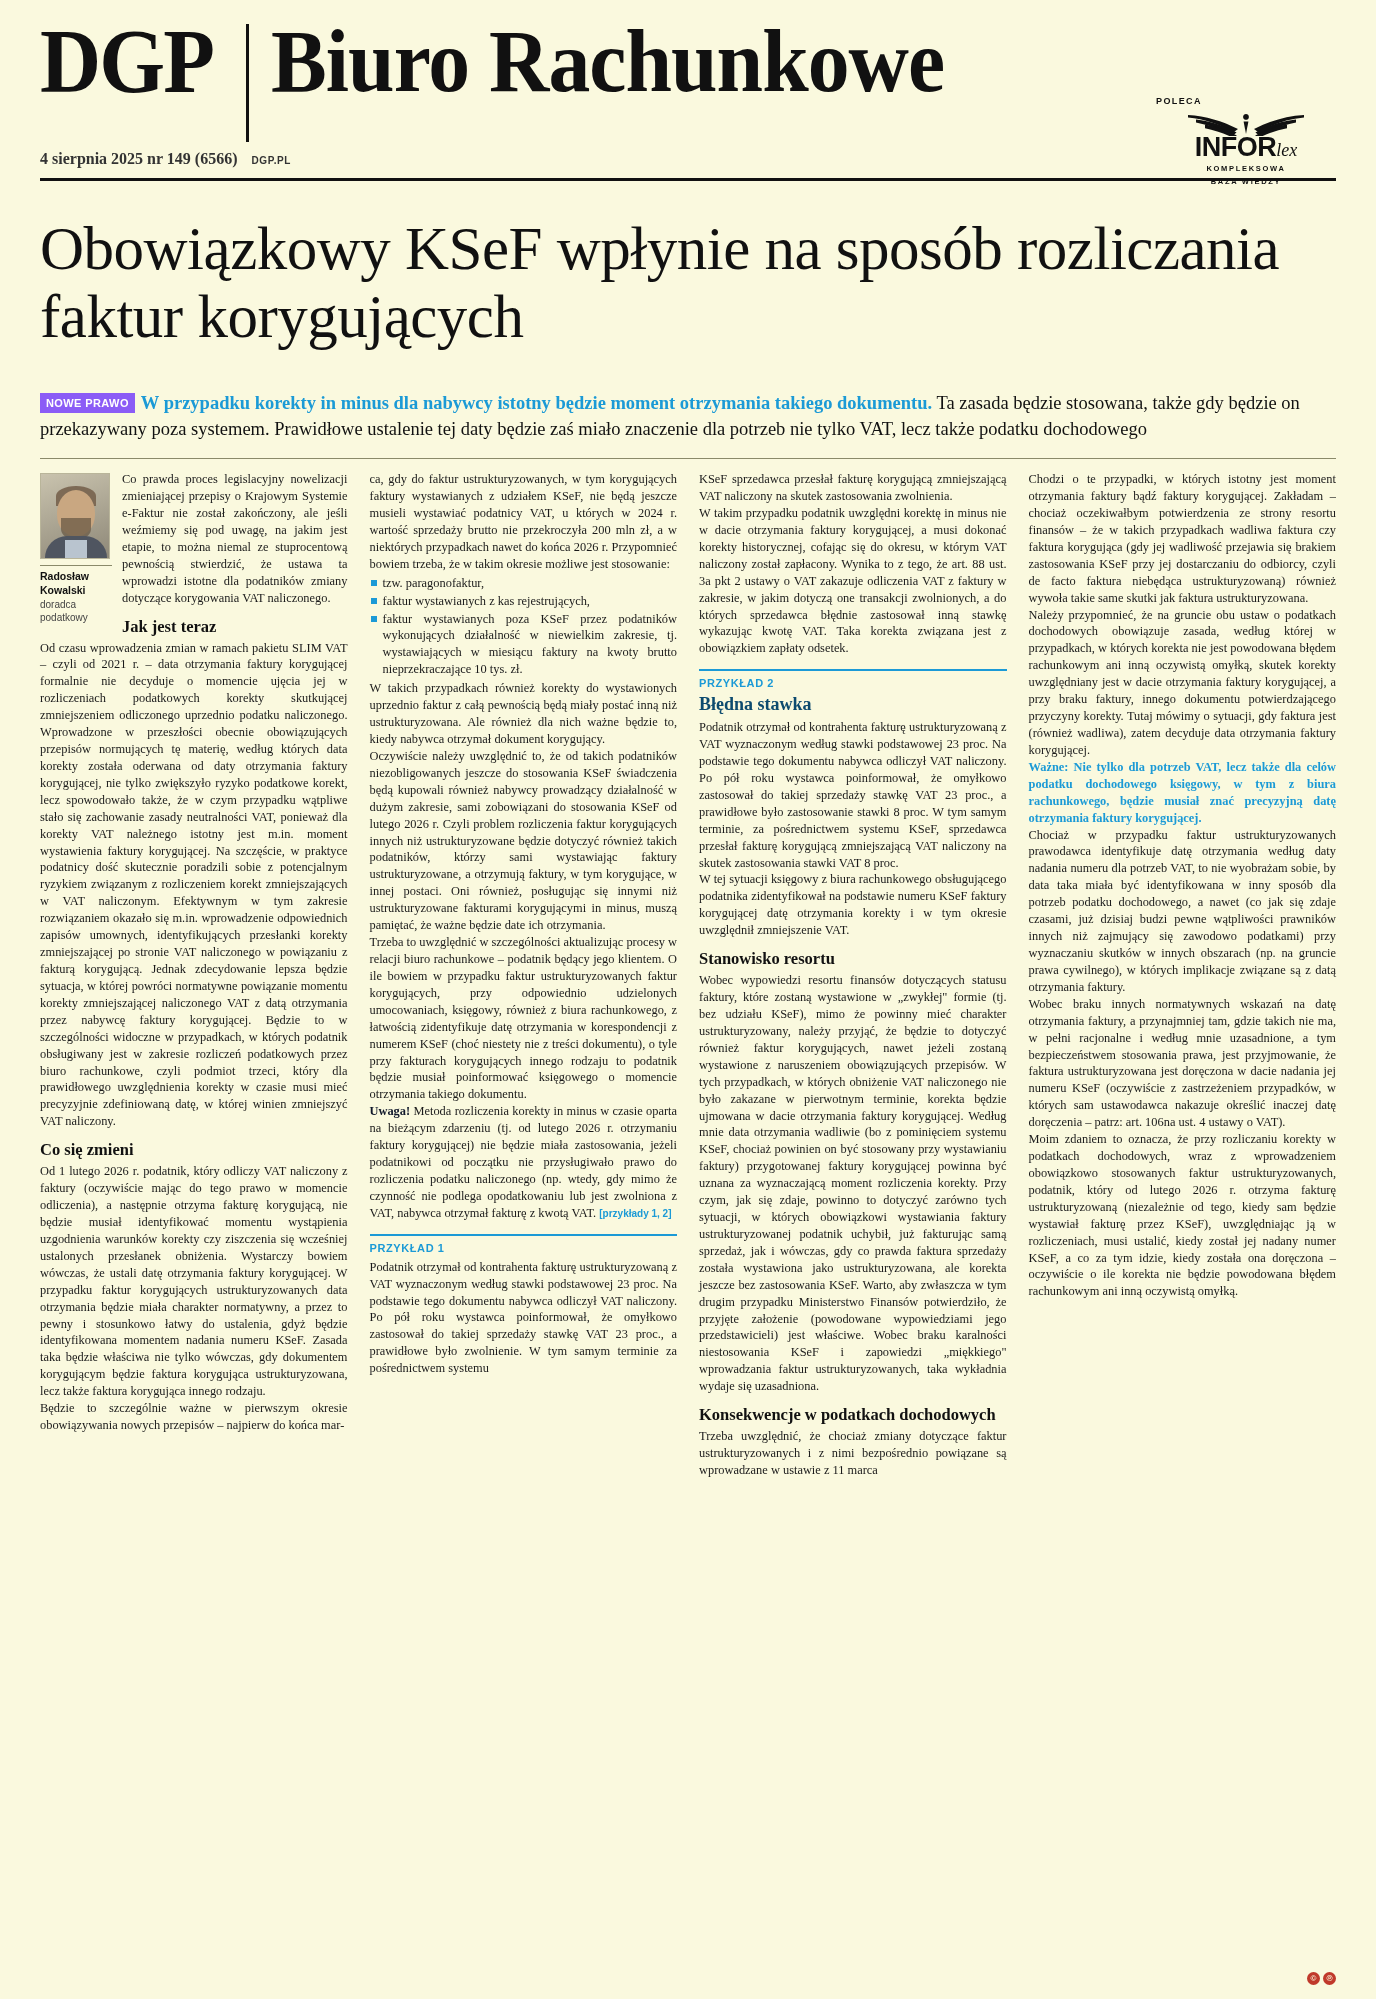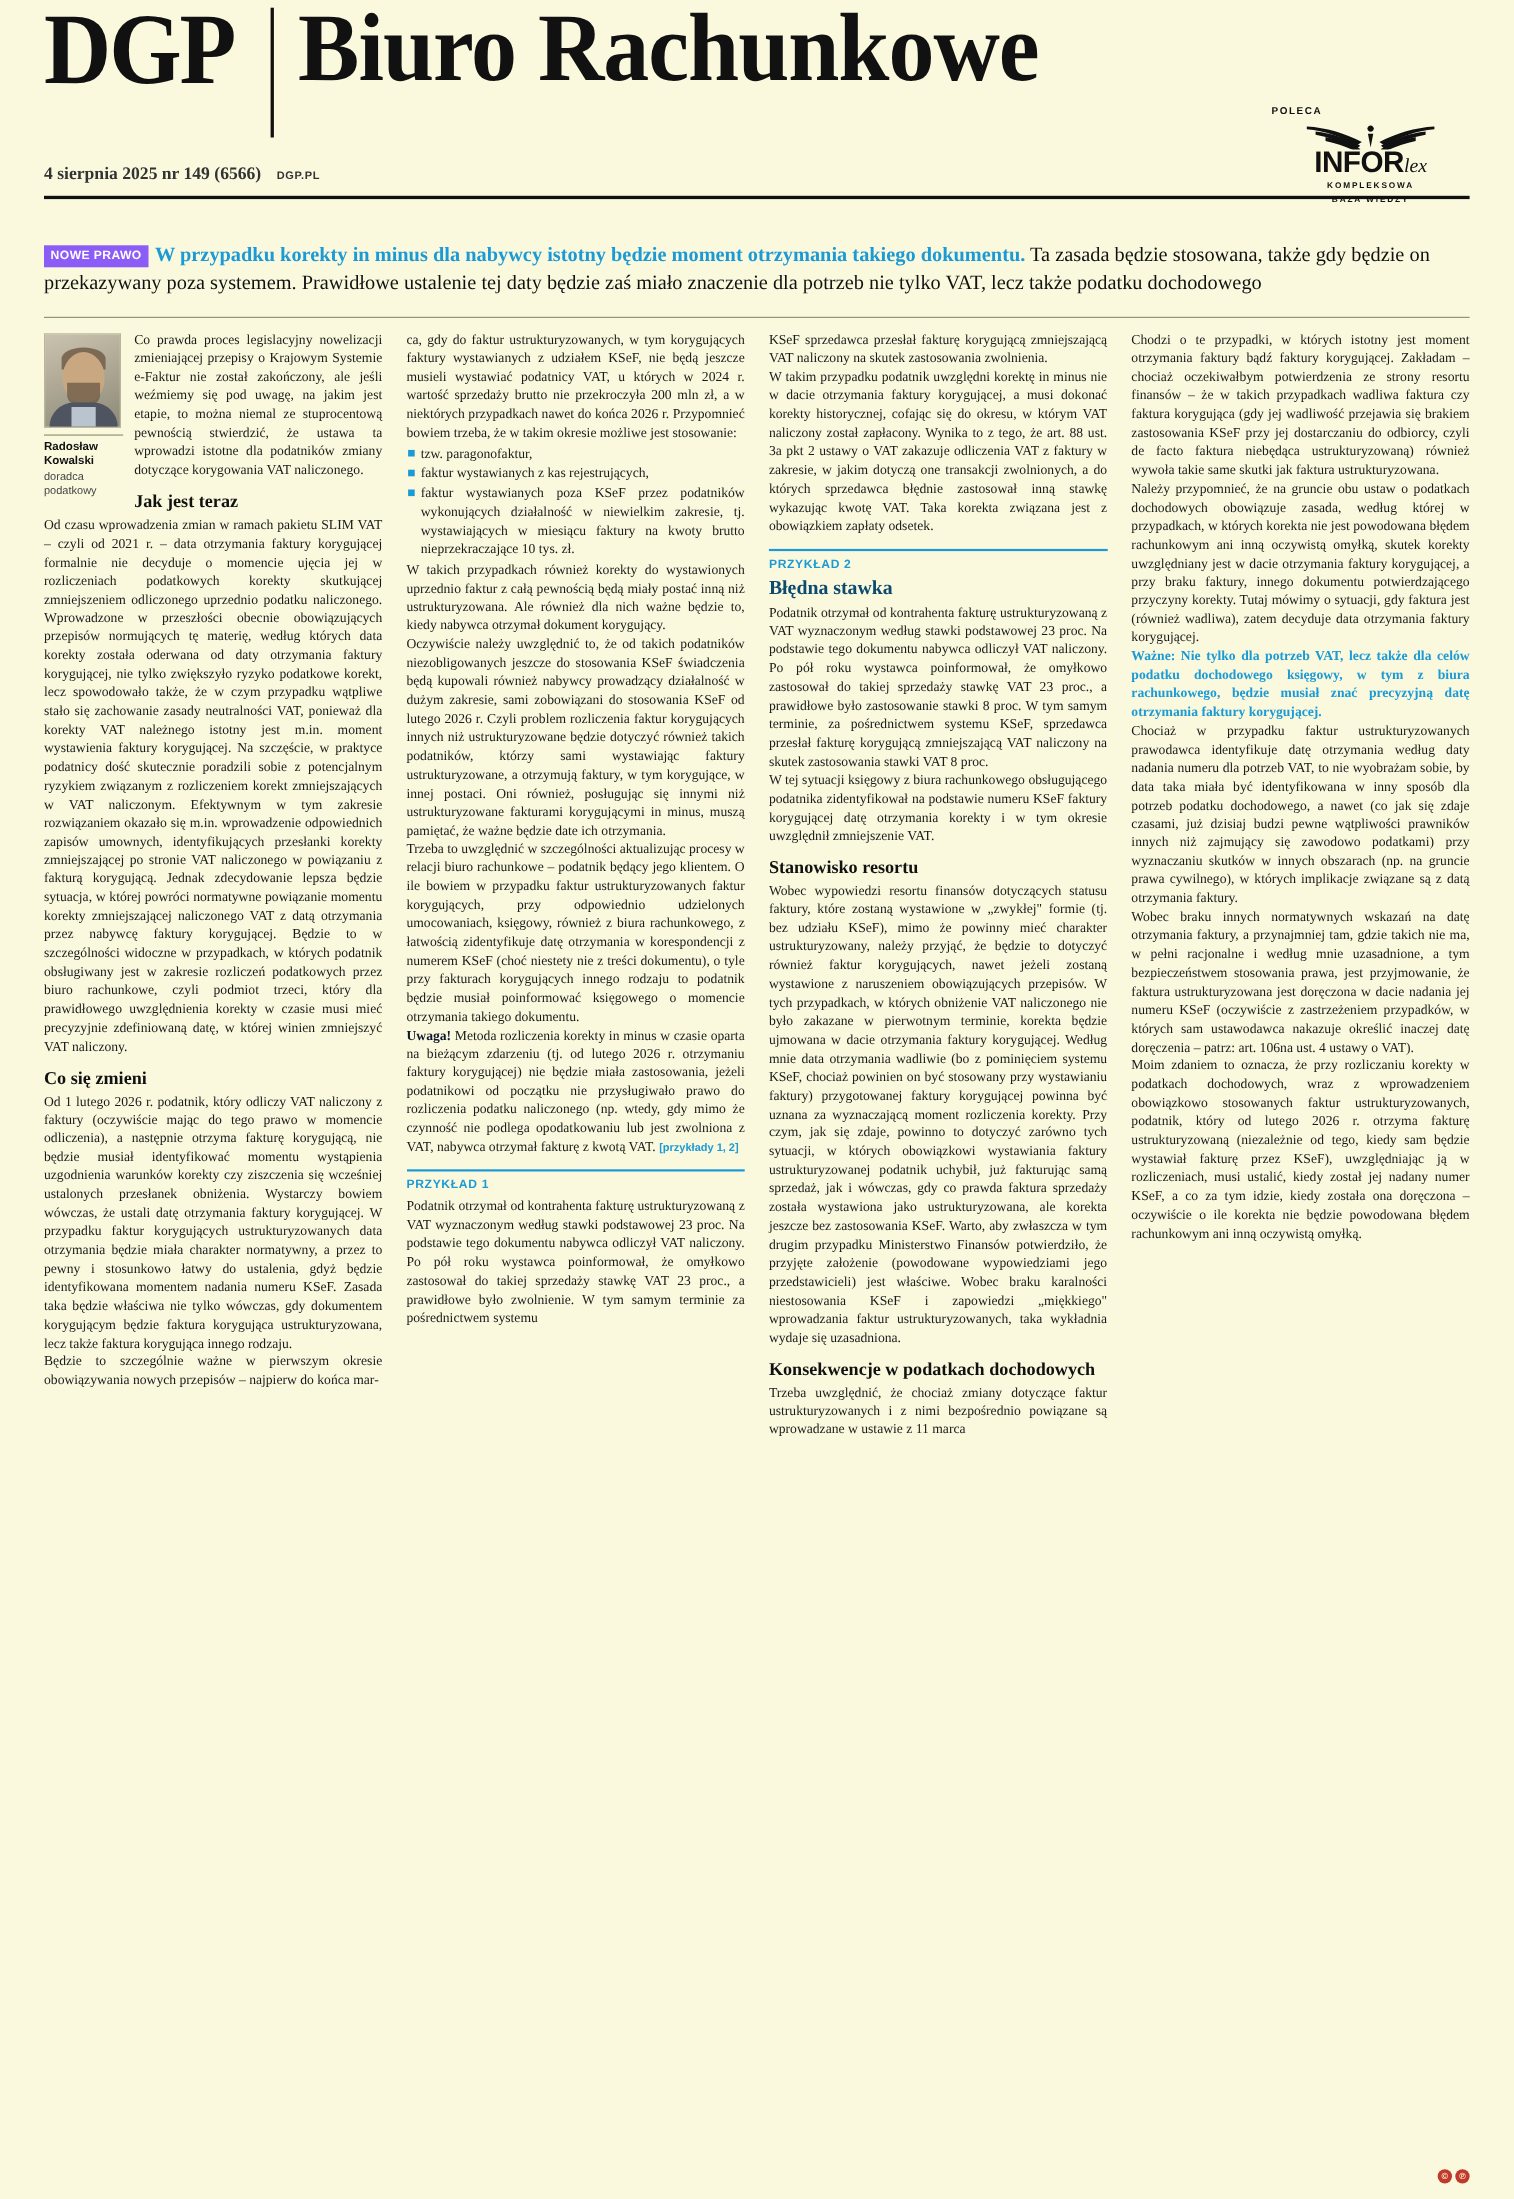--- a/index.html
+++ b/index.html
@@ -8,21 +8,21 @@
     width:1376px; height:1999px;
     background:#FAF9DE;
     font-family:"Liberation Serif", serif;
     color:#1a1a1a;
     position:relative;
     overflow:hidden;
   }
   .page { padding:0 40px; position:relative; height:100%; }
 
   
-  .masthead { position:relative; padding-top:1px; height:150px; }
+  .masthead { position:relative; padding-top:18px; height:150px; }
   .logo-row { display:flex; align-items:flex-start; }
   .dgp {
     font-family:"Liberation Serif", serif;
     font-weight:bold;
     font-size:92px;
     letter-spacing:-2px;
     line-height:0.95;
     color:#111;
     font-stretch:condensed;
     transform:scaleX(0.92);
@@ -251,20 +251,21 @@
       <div class="infor-sub">BAZA WIEDZY</div>
     </div>
   </div>
 
   <div class="dateline-row">
     <div class="issue">4 sierpnia 2025 nr 149 (6566)</div>
     <div class="dgppl">DGP.PL</div>
   </div>
   <div class="rule-thick"></div>
 
+  <h1 class="headline">Obowiązkowy KSeF wpłynie na sposób rozliczania faktur korygujących</h1>
 
   <div class="lede">
     <span class="badge">NOWE PRAWO</span><b>W przypadku korekty in minus dla nabywcy istotny będzie moment otrzymania takiego dokumentu.</b><span class="rest"> Ta zasada będzie stosowana, także gdy będzie on przekazywany poza systemem. Prawidłowe ustalenie tej daty będzie zaś miało znaczenie dla potrzeb nie tylko VAT, lecz także podatku dochodowego</span>
   </div>
   <div class="rule-thin"></div>
 
   <div class="cols">
 
     <div class="col c1">
       <div class="author">

